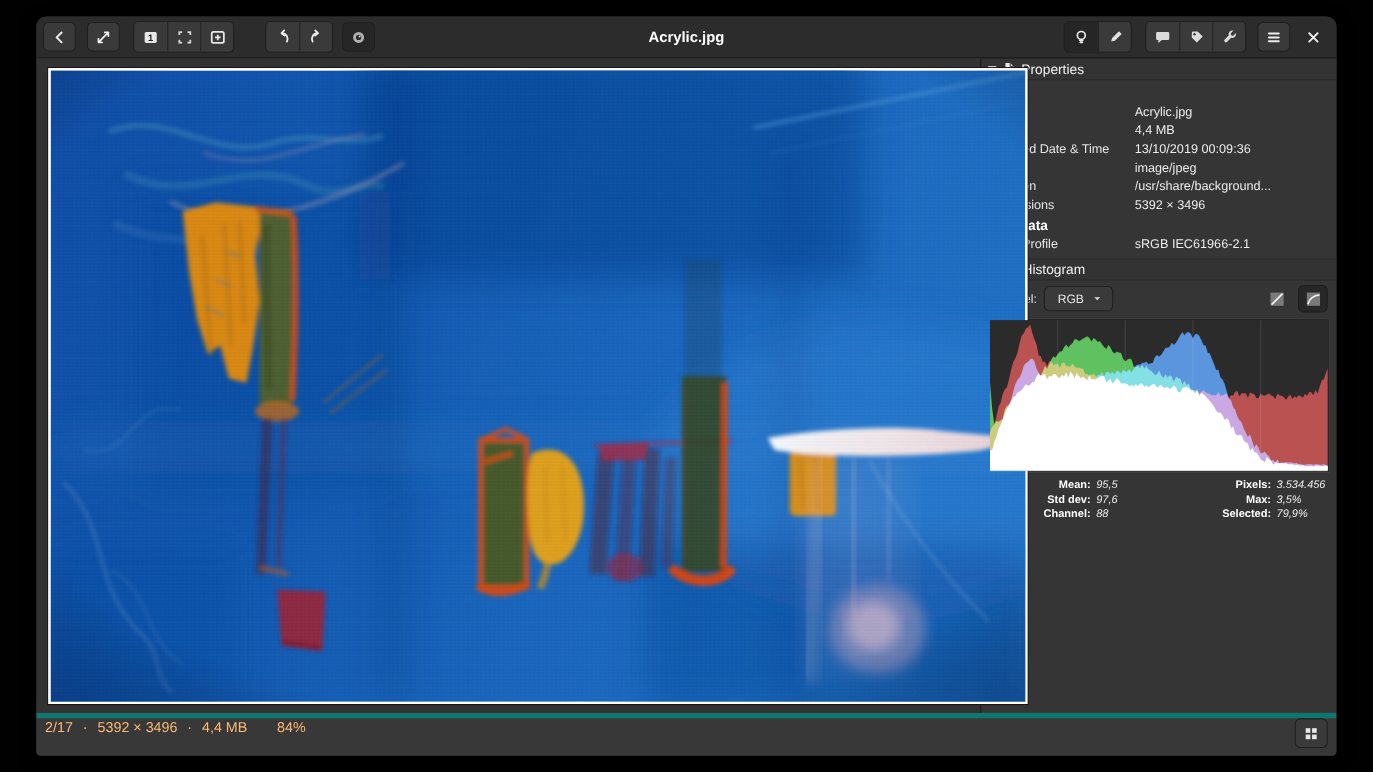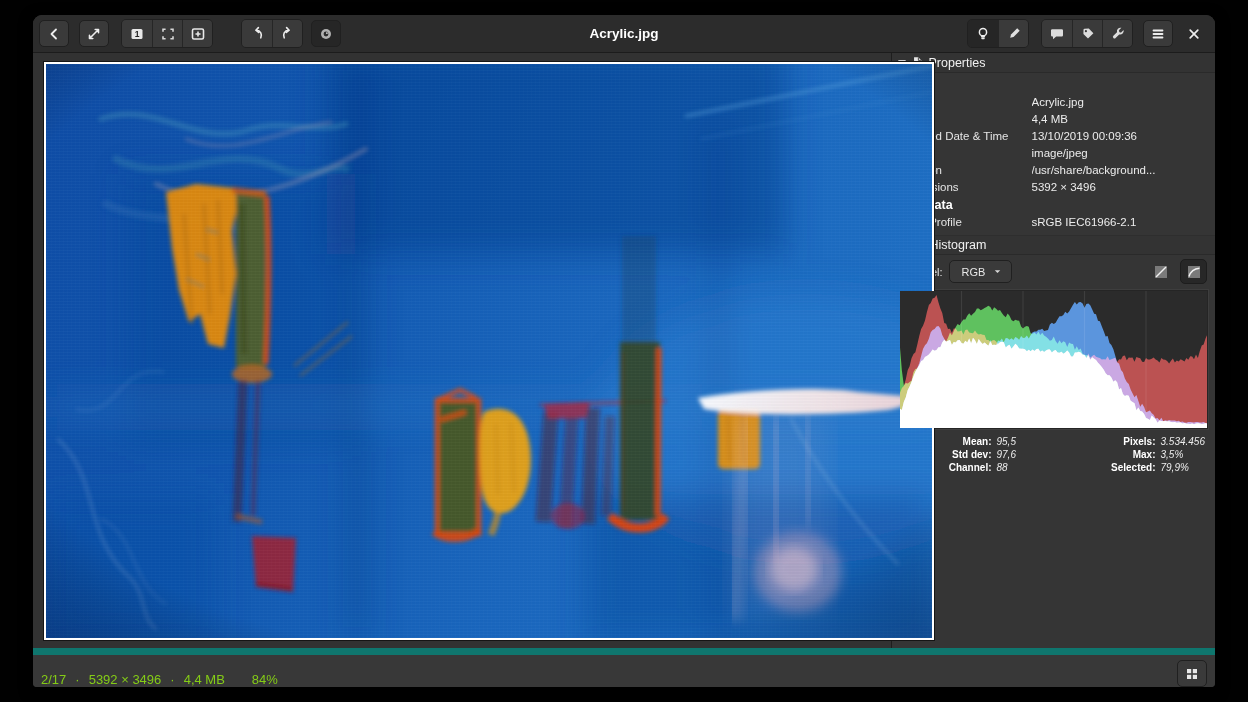--- a/index.html
+++ b/index.html
@@ -49,22 +49,22 @@
              border:1px solid transparent;border-radius:5px;padding:0;}
   .scale-btn.pressed{background:#272727;border-color:#1d1d1d;}
   .hist-box{margin:2px 7px 0 7px;height:139px;background:#2b2b2b;border:1px solid #252525;outline:1px solid #3e3e3e;}
   .hist-box svg{display:block;width:100%;height:100%;isolation:isolate;}
   .blend{mix-blend-mode:screen;}
   .stats{display:grid;grid-template-columns:90px 58px 96px 1fr;column-gap:5px;row-gap:0;
          padding:6px 10px 0 10px;font-size:10px;line-height:13px;}
   .stat-label{font-weight:bold;text-align:right;color:#fff;white-space:nowrap;}
   .stat-value{color:#ececec;white-space:nowrap;font-style:italic;}
   
-  .statusbar{height:39px;flex:0 0 39px;background:#383838;border-top:7px solid #0f766e;display:flex;
-             align-items:flex-end;padding:0 8px 0 8px;font-size:13px;color:#84cc16;}
+  .statusbar{height:39px;flex:0 0 39px;background:#383838;border-top:5px solid #0f766e;display:flex;
+             align-items:flex-start;padding:0 8px 0 8px;font-size:13px;color:#fdba74;}
   .statusbar .seg{margin-right:9px;}
   .statusbar .zoomseg{margin-left:18px;}
   .flex1{flex:1;}
 </style>
 </head>
 <body>
 
 <div class="screen">
   <div class="window">
 

